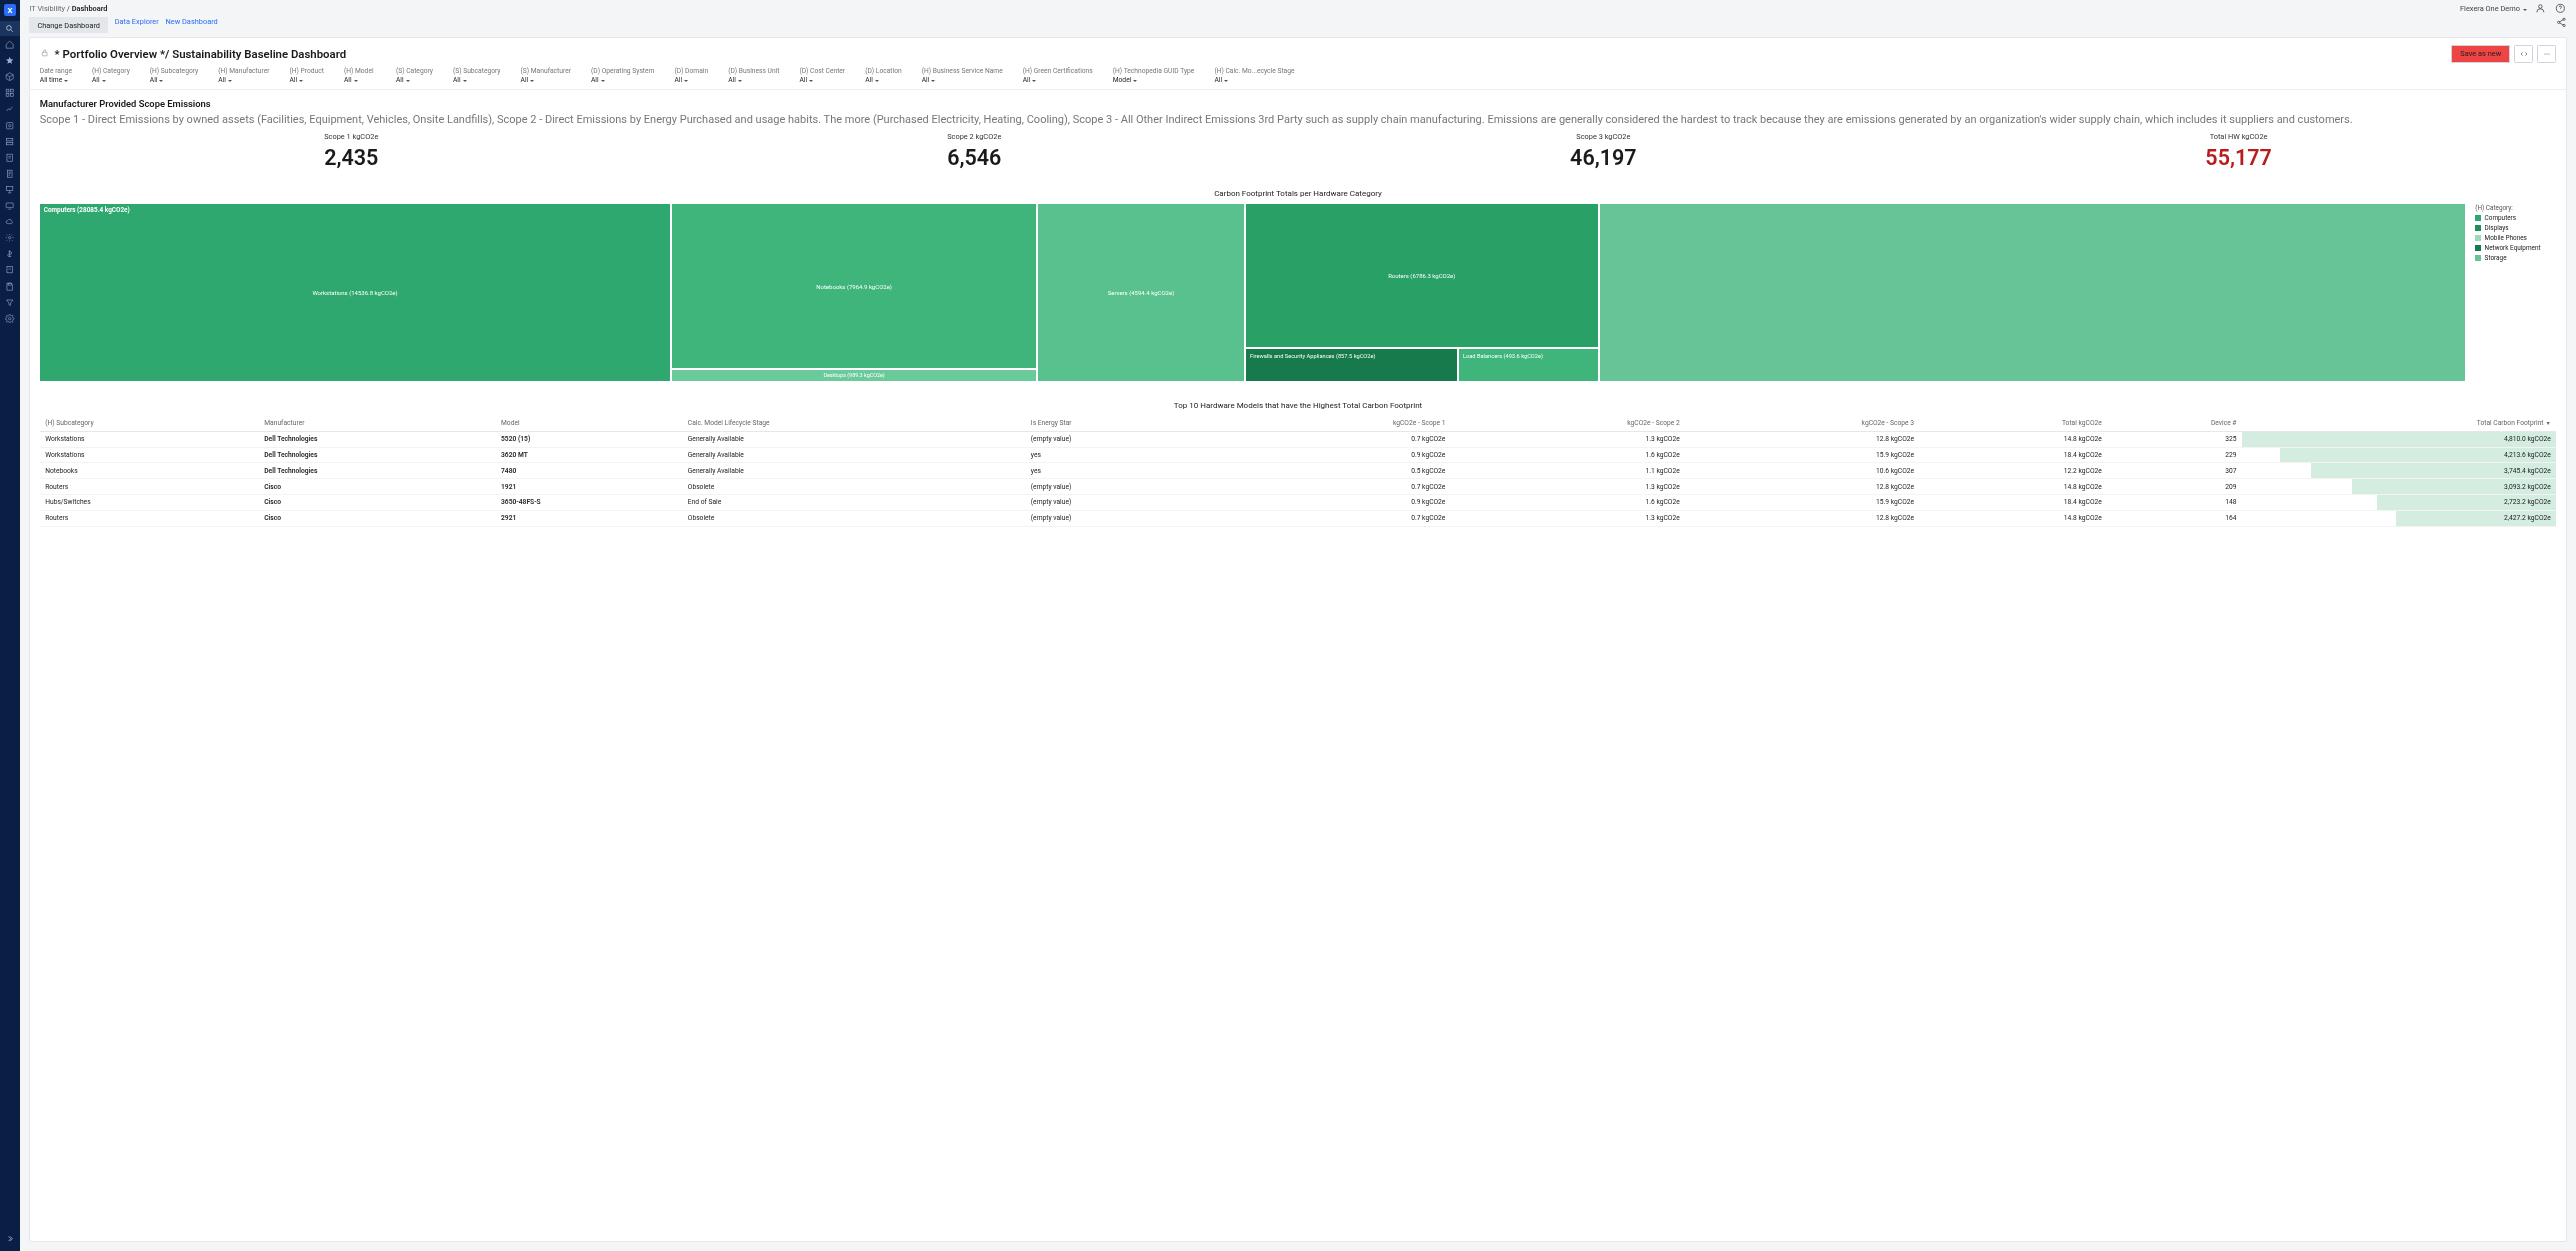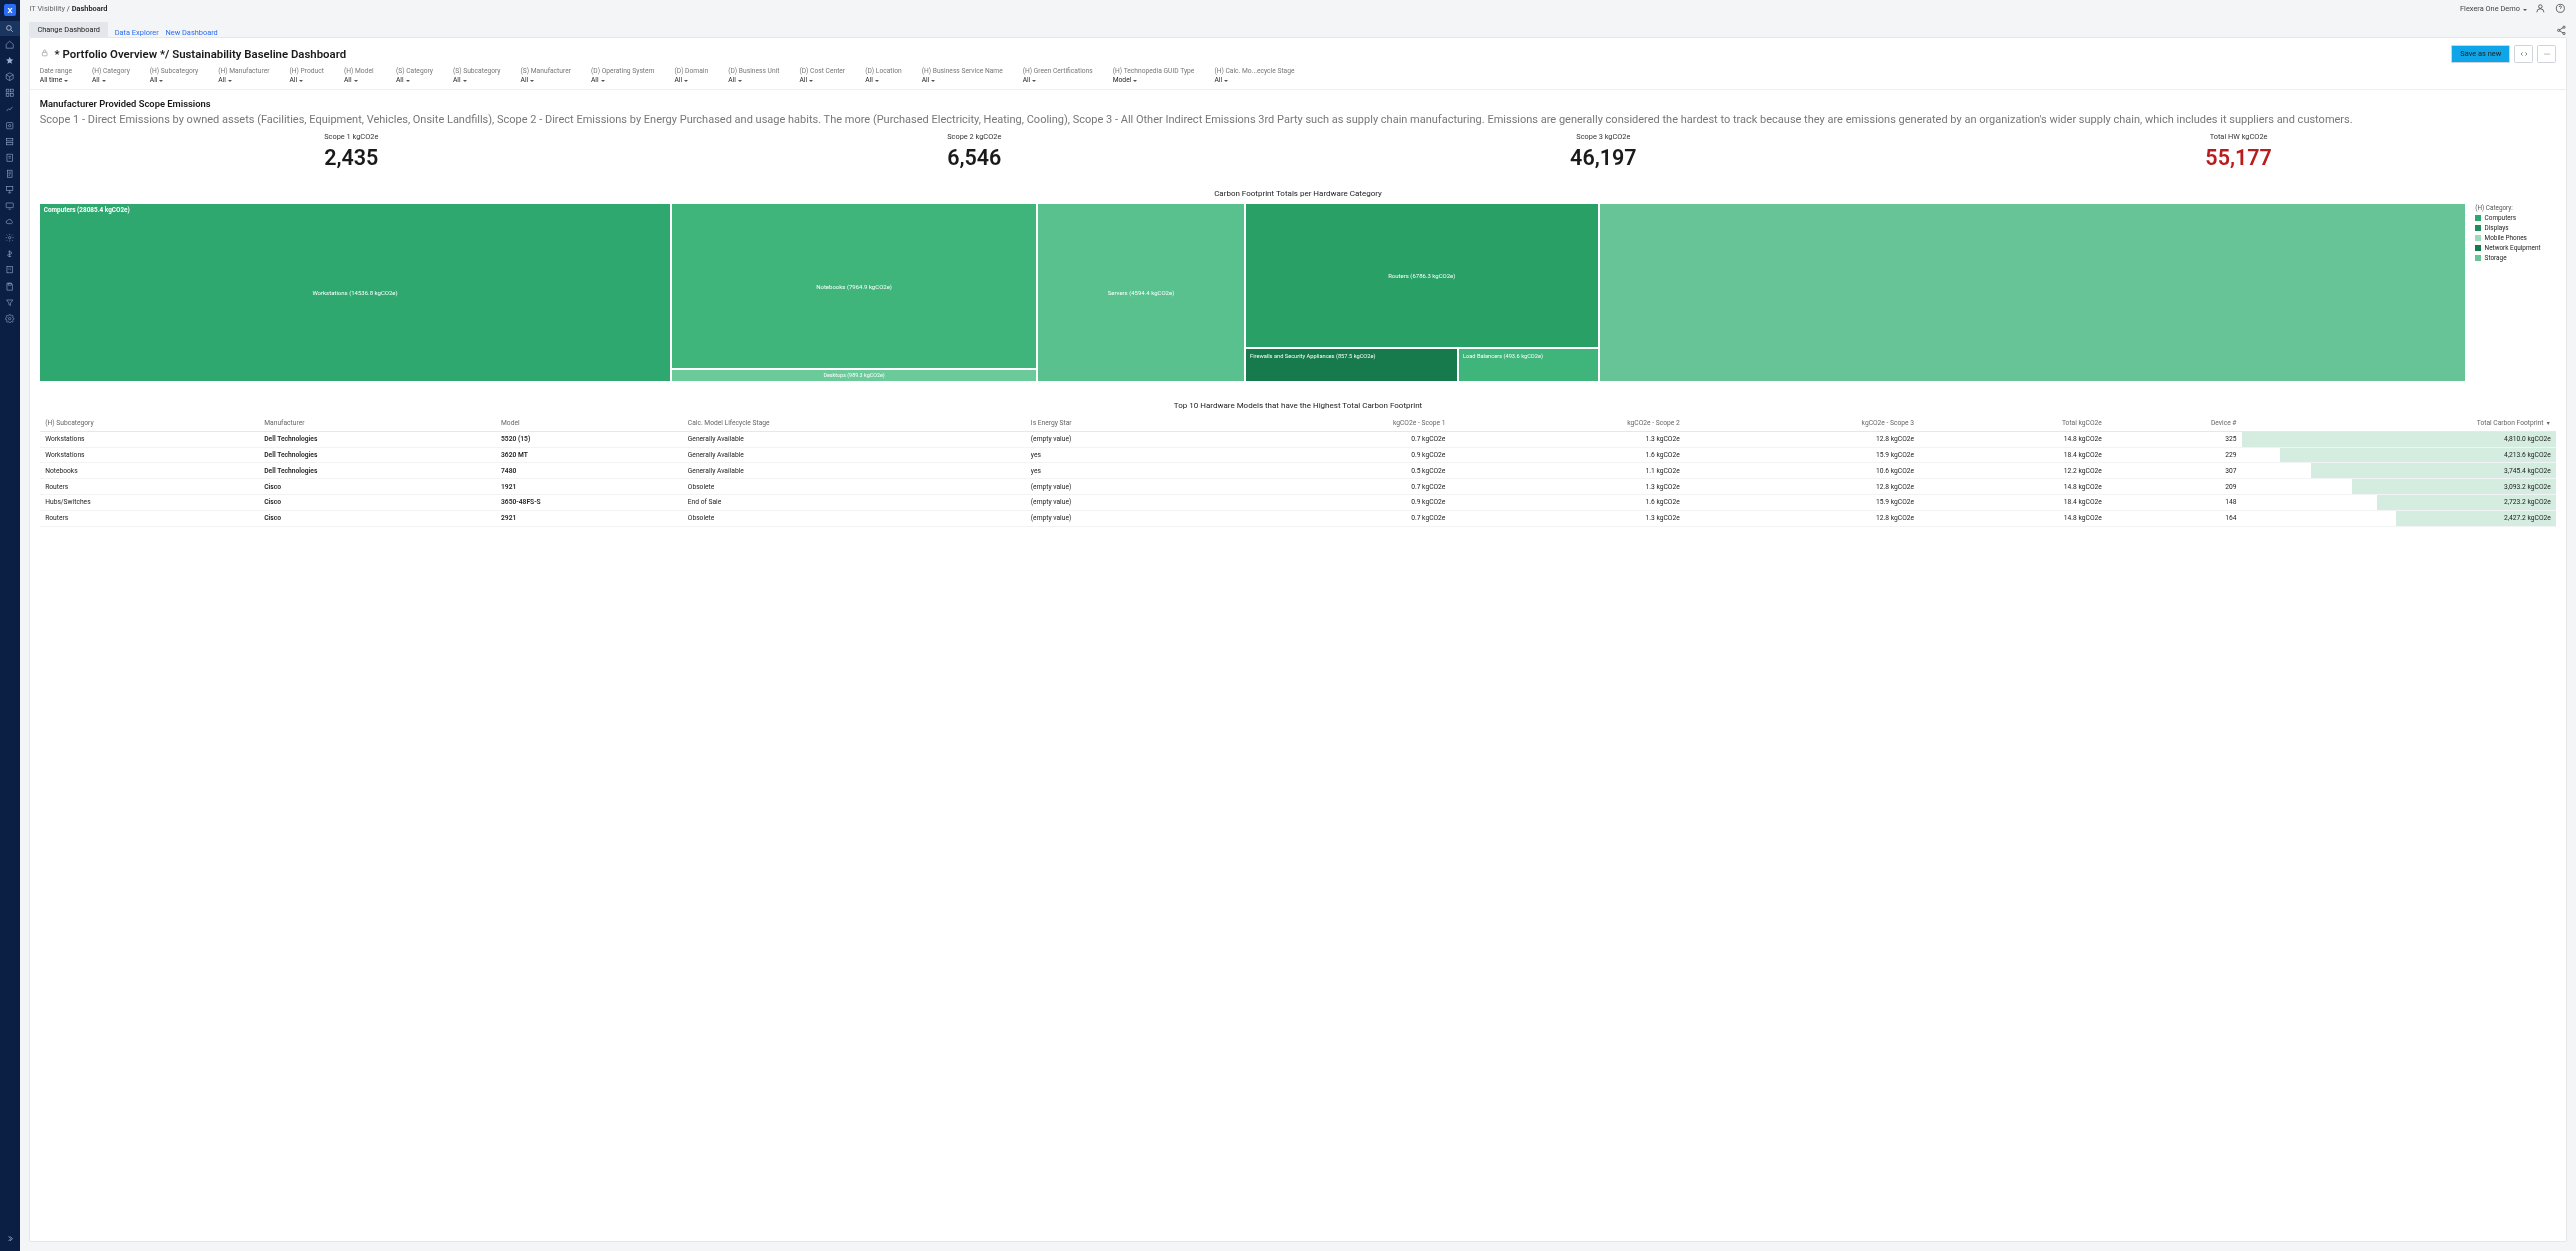--- a/index.html
+++ b/index.html
@@ -13,31 +13,31 @@
 .sidebar .nav-item.fill svg{fill:currentColor;stroke:none}
 .sidebar .expand{margin-top:auto;margin-bottom:5.4px;width:20px;height:14.8px;display:flex;align-items:center;justify-content:center;color:#9bb0d4;cursor:pointer}
 .main{flex:1;display:flex;flex-direction:column;overflow:hidden}
 .topbar{height:17.4px;display:flex;align-items:center;padding:0 9.4px;background:#f3f5f7;font-size:7.4px;color:#444}
 .breadcrumb a{color:#666;text-decoration:none}
 .breadcrumb .cur{font-weight:600;color:#222}
 .topbar-right{margin-left:auto;display:flex;align-items:center;gap:8px}
 .tenant{display:flex;align-items:center;gap:2.7px;cursor:pointer}
 .icon-btn{width:12px;height:12px;display:flex;align-items:center;justify-content:center;cursor:pointer;border-radius:50%}
 .icon-btn svg{width:10.7px;height:10.7px;stroke:#222;fill:none;stroke-width:1.5}
-.secbar{height:20px;display:flex;align-items:flex-end;padding:0 9.4px;gap:6.7px;background:#f3f5f7}
+.secbar{height:20px;display:flex;align-items:flex-start;padding:0 9.4px;gap:6.7px;background:#f3f5f7}
 .btn{padding:3.4px 8px;font-size:7.4px;border-radius:1.3px;cursor:pointer;border:none}
 .btn.primary{background:#e3e6ea;color:#222}
 .link{color:#2a6df4;font-size:7.4px;cursor:pointer}
 .secbar .share{margin-left:auto;cursor:pointer}
 .panel{flex:1;margin:0 9.4px 9.4px;background:#fff;border:0.7px solid #e5e7eb;border-radius:2px;display:flex;flex-direction:column;overflow:auto}
 .panel-head{display:flex;align-items:center;padding:6.7px 9.4px 4px;gap:5.4px}
 .lock-icon{color:#888}
 .panel-title{font-size:11.4px;font-weight:600}
 .panel-actions{margin-left:auto;display:flex;gap:4px}
-.btn.outline{background:#0ea5e9;border:0.7px solid #d0d4da;color:#222}
+.btn.outline{background:#ef4444;border:0.7px solid #d0d4da;color:#222}
 .btn.icon-only{background:#fff;border:0.7px solid #d0d4da;width:19px;padding:3.4px 0;display:flex;align-items:center;justify-content:center}
 .filters{display:flex;flex-wrap:wrap;padding:0 9.4px 5.4px;gap:9.4px 20px;border-bottom:0.7px solid #eceef1}
 .filter{display:flex;flex-direction:column;font-size:6.7px;color:#555;cursor:pointer;min-width:32px}
 .filter .label{color:#777;margin-bottom:0.7px}
 .filter .value{color:#222;display:flex;align-items:center;gap:2px}
 .chev::after{content:"";display:inline-block;width:0;height:0;border-left:2px solid transparent;border-right:2px solid transparent;border-top:2.7px solid #555}
 .content{padding:8px 9.4px}
 .section-title{font-size:9.4px;font-weight:600;margin-bottom:2.7px}
 .section-desc{font-size:11px;color:#777;line-height:1.5;max-width:95%;margin-bottom:4px}
 .metrics{display:flex;justify-content:space-around;margin-bottom:19px}

